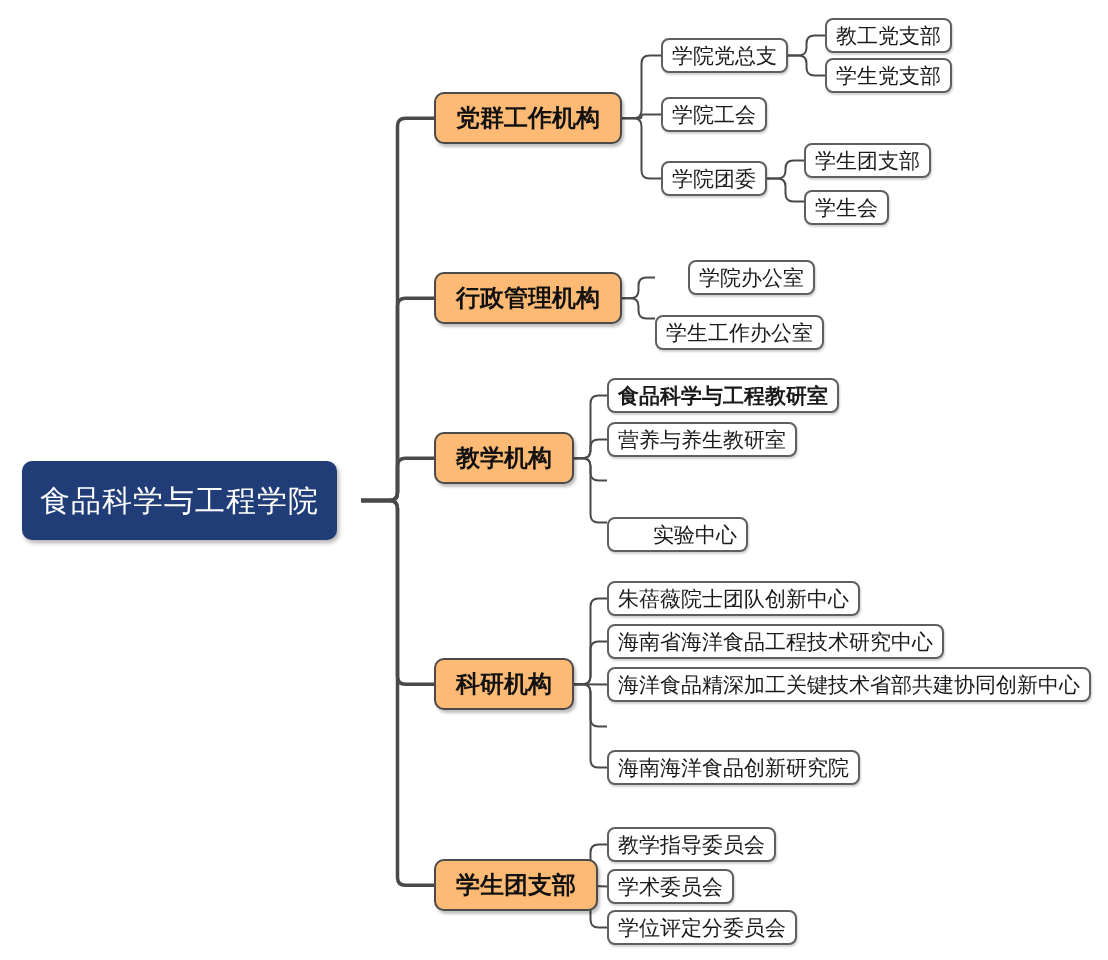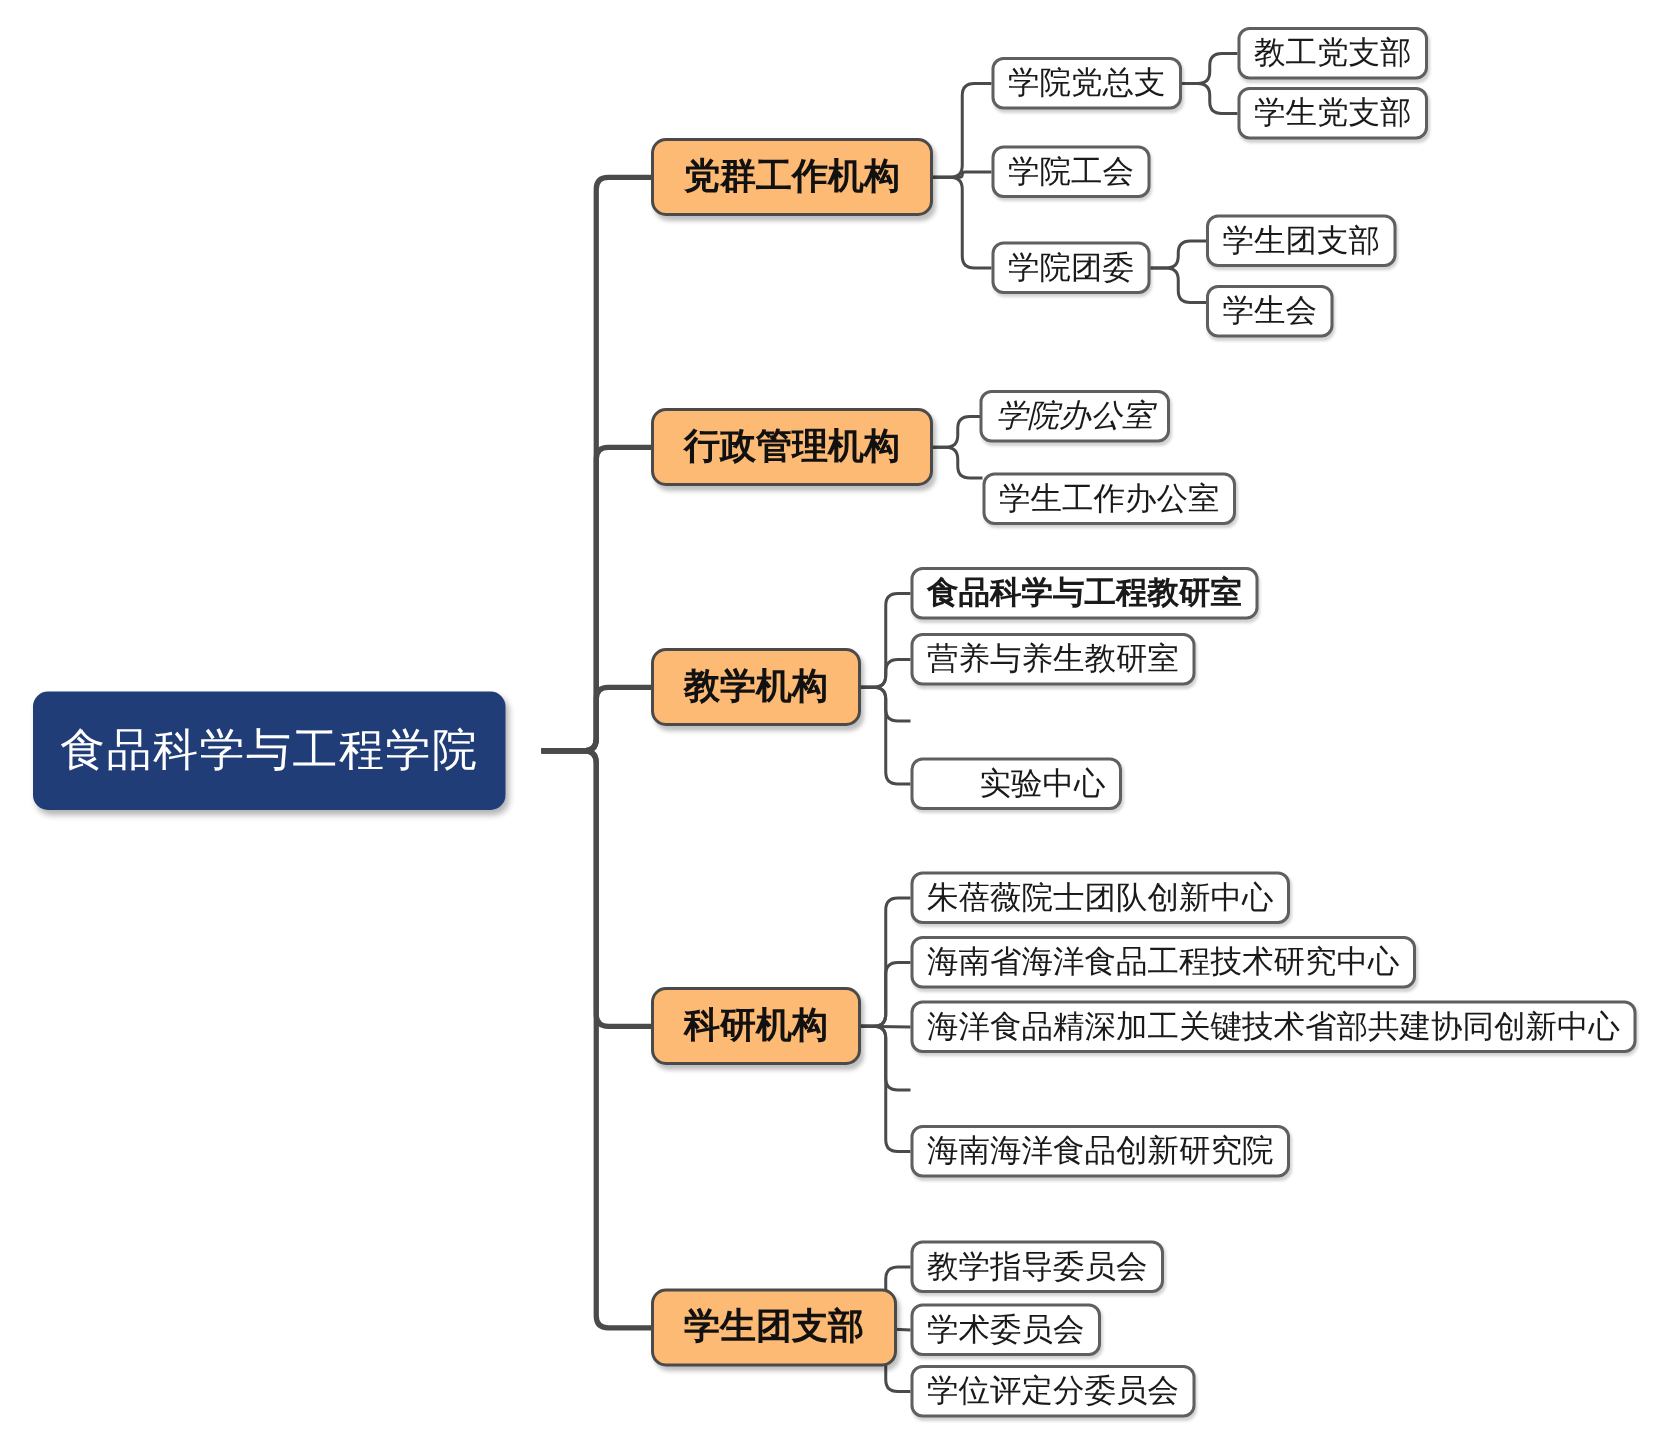--- a/index.html
+++ b/index.html
@@ -73,27 +73,27 @@
   #b4     { left: 434px; top: 859px; }
 
   #b0c0   { left: 661px; top: 38px;  }
   #b0c1   { left: 661px; top: 97px;  }
   #b0c2   { left: 661px; top: 161px; }
   #b0c0g0 { left: 825px; top: 18px;  }
   #b0c0g1 { left: 825px; top: 58px;  }
   #b0c2g0 { left: 804px; top: 143px; }
   #b0c2g1 { left: 804px; top: 190px; }
 
-  #b1c0   { left: 653px; top: 260px; font-style: italic; }
+  #b1c0   { left: 688px; top: 260px; }
   #b1c1   { left: 655px; top: 315px; }
 
   #b2c0   { left: 607px; top: 378px; font-weight: bold; }
   #b2c1   { left: 607px; top: 422px; }
   #b2c2   { left: 607px; top: 463px; }
-  #b2c3   { left: 607px; top: 505px; padding-left: 44px; }
+  #b2c3   { left: 607px; top: 517px; padding-left: 44px; }
 
   #b3c0   { left: 607px; top: 581px; }
   #b3c1   { left: 607px; top: 624px; }
   #b3c2   { left: 607px; top: 667px; }
   #b3c3   { left: 607px; top: 709px; }
   #b3c4   { left: 607px; top: 750px; }
 
   #b4c0   { left: 607px; top: 827px; }
   #b4c1   { left: 607px; top: 869px; }
   #b4c2   { left: 607px; top: 910px; }

